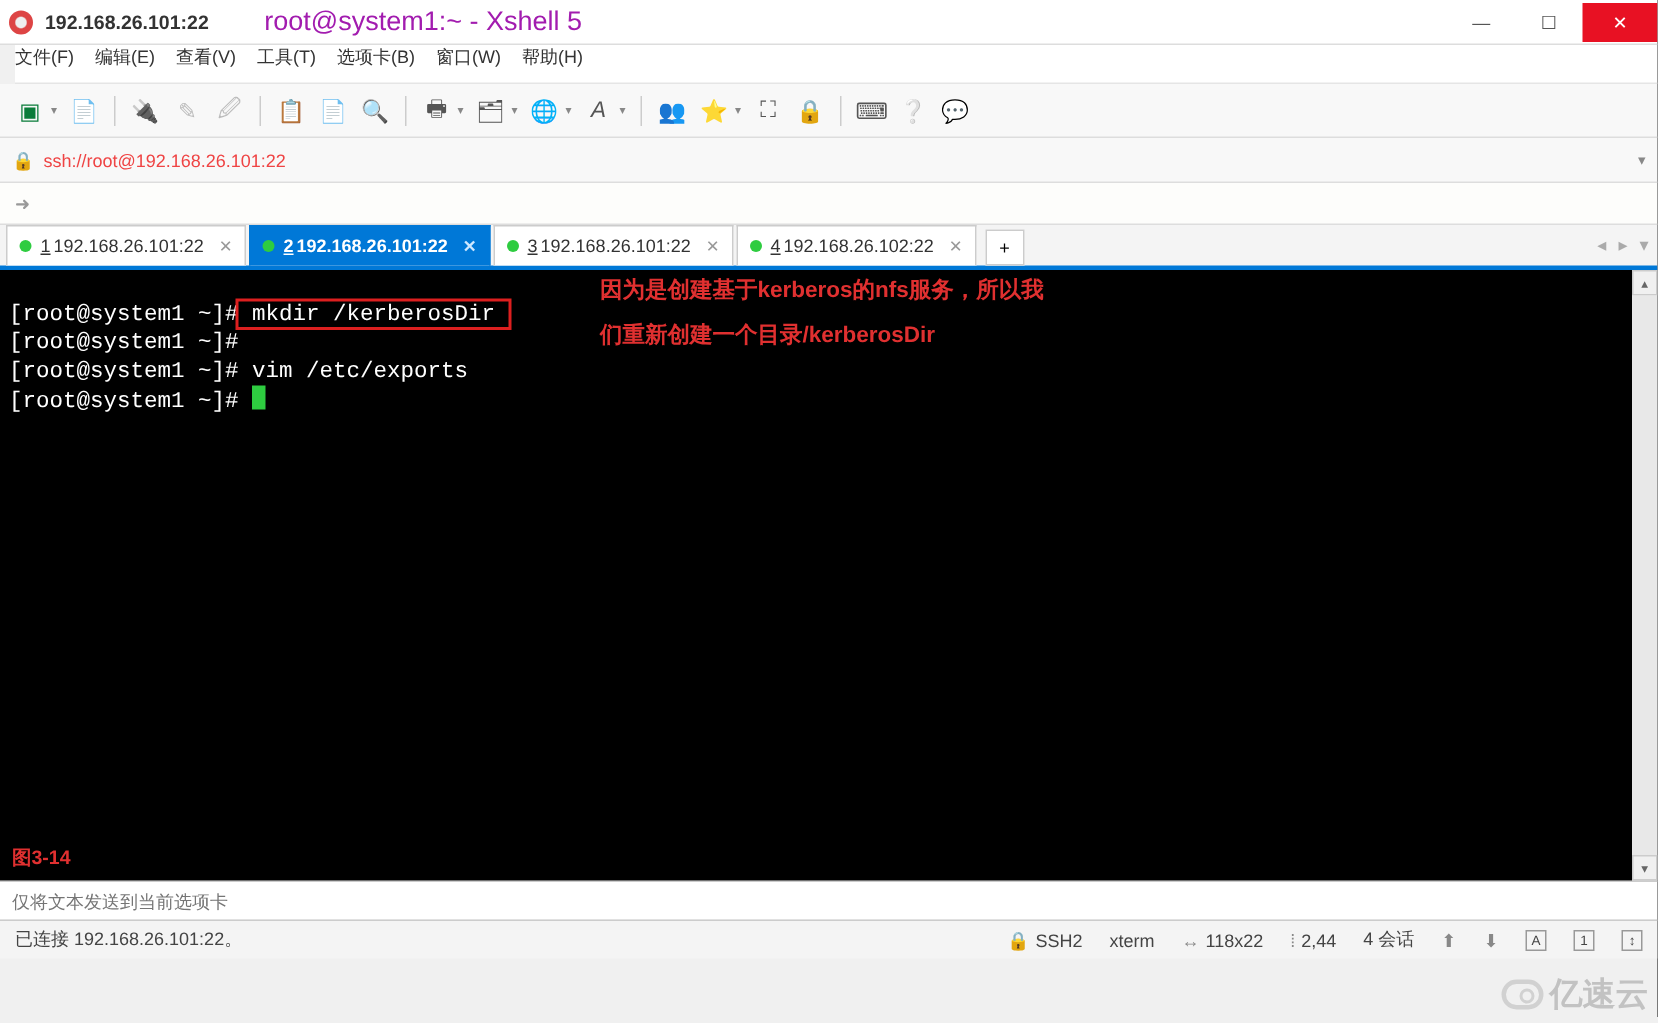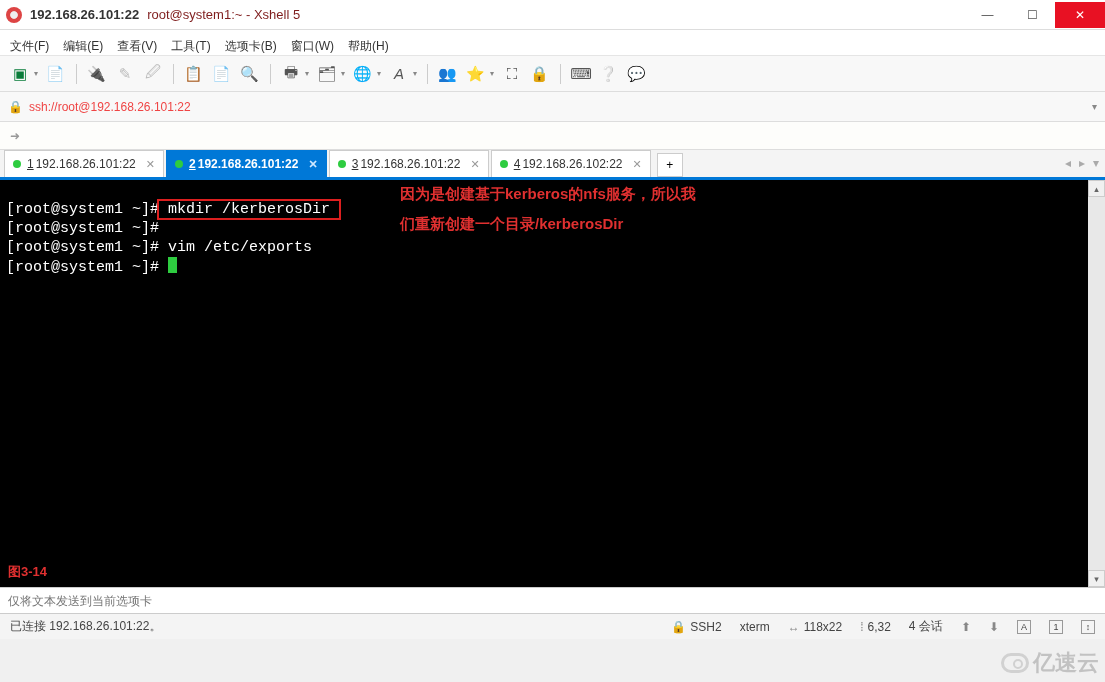--- a/index.html
+++ b/index.html
@@ -2,27 +2,27 @@
 <html><head>
 <meta charset="utf-8">
 <style>
 * { box-sizing: border-box; margin: 0; padding: 0; }
 body { font-family: "Microsoft YaHei", "Segoe UI", Tahoma, sans-serif; font-size: 12px; background: #f0f0f0; width: 1105px; height: 682px; overflow: hidden; position: relative; }
 
 
 .titlebar { height: 30px; background: #fff; display: flex; align-items: center; padding-left: 6px; border-bottom: 1px solid #ddd; }
 .titlebar .app-icon { width: 16px; height: 16px; background: radial-gradient(circle,#eee 30%, #d44 38%); border-radius: 50%; margin-right: 8px; }
 .titlebar .title-main { font-weight: bold; color: #333; font-size: 13px; margin-right: 8px; }
-.titlebar .title-sub { color: #7f1d1d; font-size: 13px; }
+.titlebar .title-sub { color: #a21caf; font-size: 18px; margin-left: 29px; }
 .titlebar .win-controls { margin-left: auto; display: flex; }
 .titlebar .win-btn { width: 45px; height: 26px; display: flex; align-items: center; justify-content: center; color: #555; cursor: pointer; }
 .titlebar .win-close { background: #e81123; color: #fff; width: 50px; }
 
 
-.menubar { height: 26px; background: #fff; display: flex; align-items: flex-end; padding-left: 10px; gap: 14px; border-bottom: 1px solid #e5e5e5; }
+.menubar { height: 26px; background: #fff; display: flex; align-items: flex-start; gap: 14px; border-bottom: 1px solid #e5e5e5; margin-left: 10px; }
 .menubar .menu-item { color: #333; cursor: pointer; }
 
 
 .toolbar { height: 36px; background: #f8f8f8; display: flex; align-items: center; padding-left: 8px; gap: 4px; border-bottom: 1px solid #ddd; }
 .toolbar .tb-btn { width: 24px; height: 24px; display: flex; align-items: center; justify-content: center; color: #555; cursor: pointer; border-radius: 3px; font-size: 15px; }
 .toolbar .tb-btn.highlight { color: #0a7c3a; }
 .toolbar .tb-sep { width: 1px; height: 20px; background: #ccc; margin: 0 4px; }
 .toolbar .tb-drop { font-size: 8px; color: #888; margin-left: -2px; margin-right: 2px; }
 
 
@@ -202,21 +202,21 @@
       <span class="sicon">🔒</span>
       <span>SSH2</span>
     </span>
   <span class="sitem">xterm</span>
   <span class="sitem">
       <span class="sicon">↔</span>
       <span>118x22</span>
     </span>
   <span class="sitem">
       <span class="sicon">⁞</span>
-      <span>6,32</span>
+      <span>2,44</span>
     </span>
   <span class="sitem">4 会话</span>
   <span class="sitem" style="color:#888">⬆</span>
   <span class="sitem" style="color:#888">⬇</span>
   <span class="capbox">A</span>
   <span class="capbox">1</span>
   <span class="capbox">↕</span>
 </div>
 
 <div class="watermark">

